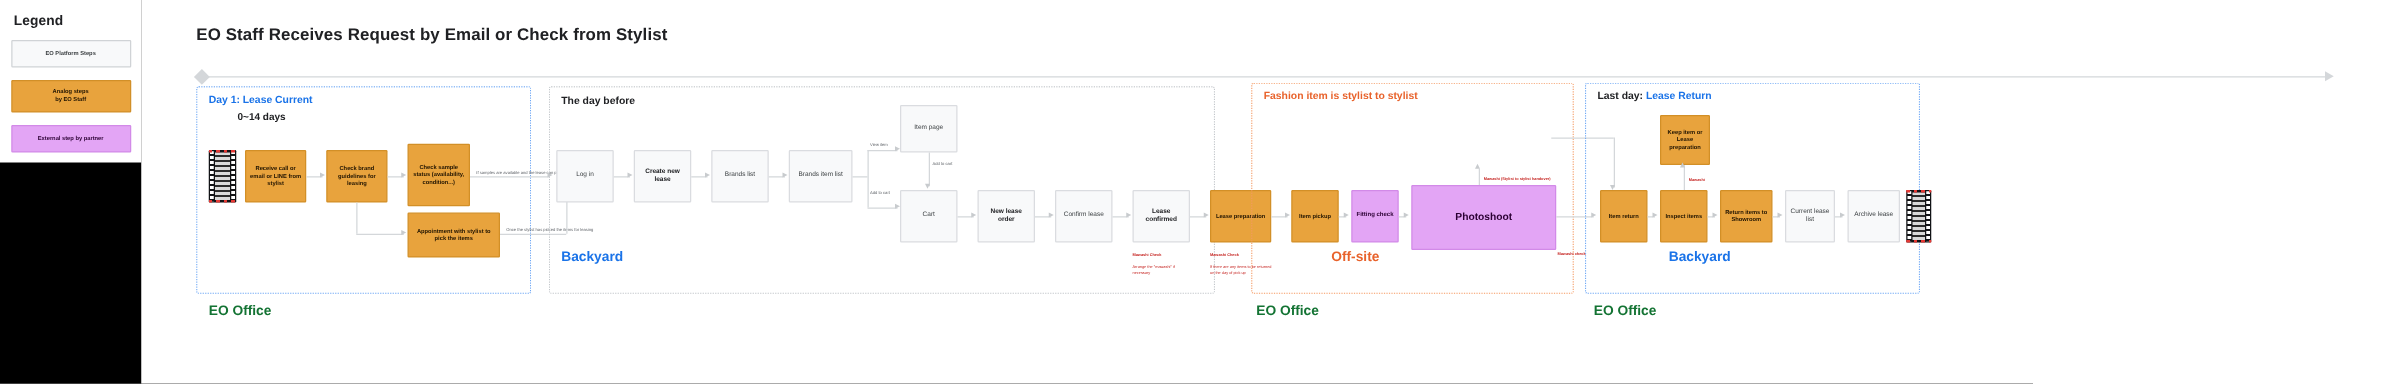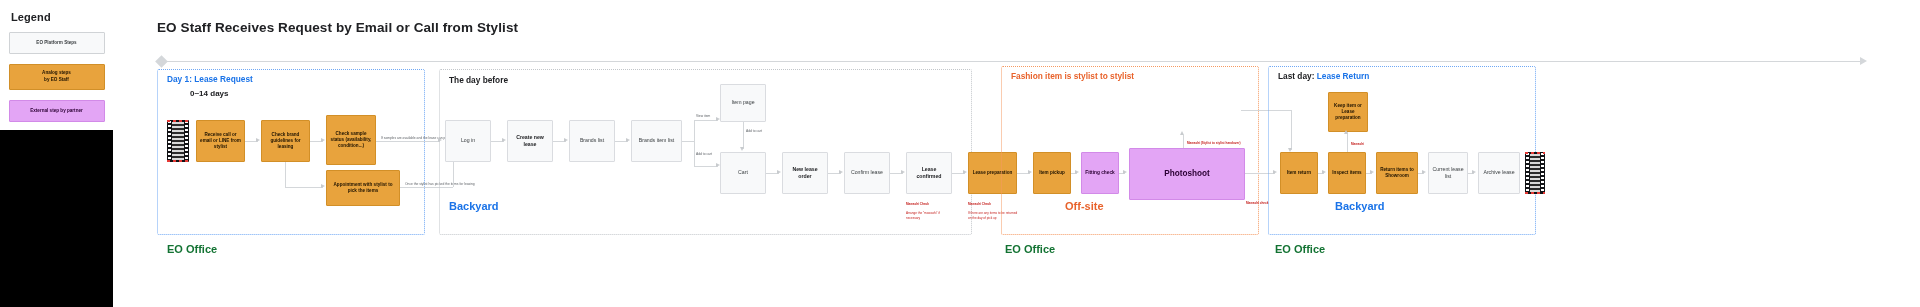--- a/index.html
+++ b/index.html
@@ -163,31 +163,31 @@
 by EO Staff</span>
     </div>
 
     <div class="legend-chip chip-external">
       <span>External step by partner</span>
     </div>
   </div>
 
   <div id="canvas">
 
-    <div id="page-title">EO Staff Receives Request  by Email or Call from Stylist</div>
+    <div id="page-title">EO Staff Receives Request  by Email or Check from Stylist</div>
 
     <div id="rail">
       <div class="rail-line"></div>
       <div class="rail-diamond rail-d-left"></div>
       <div class="rail-arrow"></div>
     </div>
 
     <div class="group blue" style="left:44px; top:69px; width:268px; height:166px;"></div>
     <div class="group-label" style="left:54px; top:74px;">
-      <span class="lbl-blue">Day 1:</span><span class="lbl-blue"> Lease Request</span>
+      <span class="lbl-blue">Day 1:</span><span class="lbl-blue"> Lease Current</span>
     </div>
     <div class="group-sub" style="left:56px; top:89px;padding-left:21px;">0~14 days</div>
     <div class="group-footer ft-green" style="left:54px; top:200px;">EO Office</div>
 
     <div class="film" style="left:54px; top:120px; width:22px; height:42px;">
       <div class="frames"></div>
       <div class="sprockets sp-l"></div>
       <div class="sprockets sp-r"></div>
       <div class="redtop"></div>
       <div class="redbot"></div>

